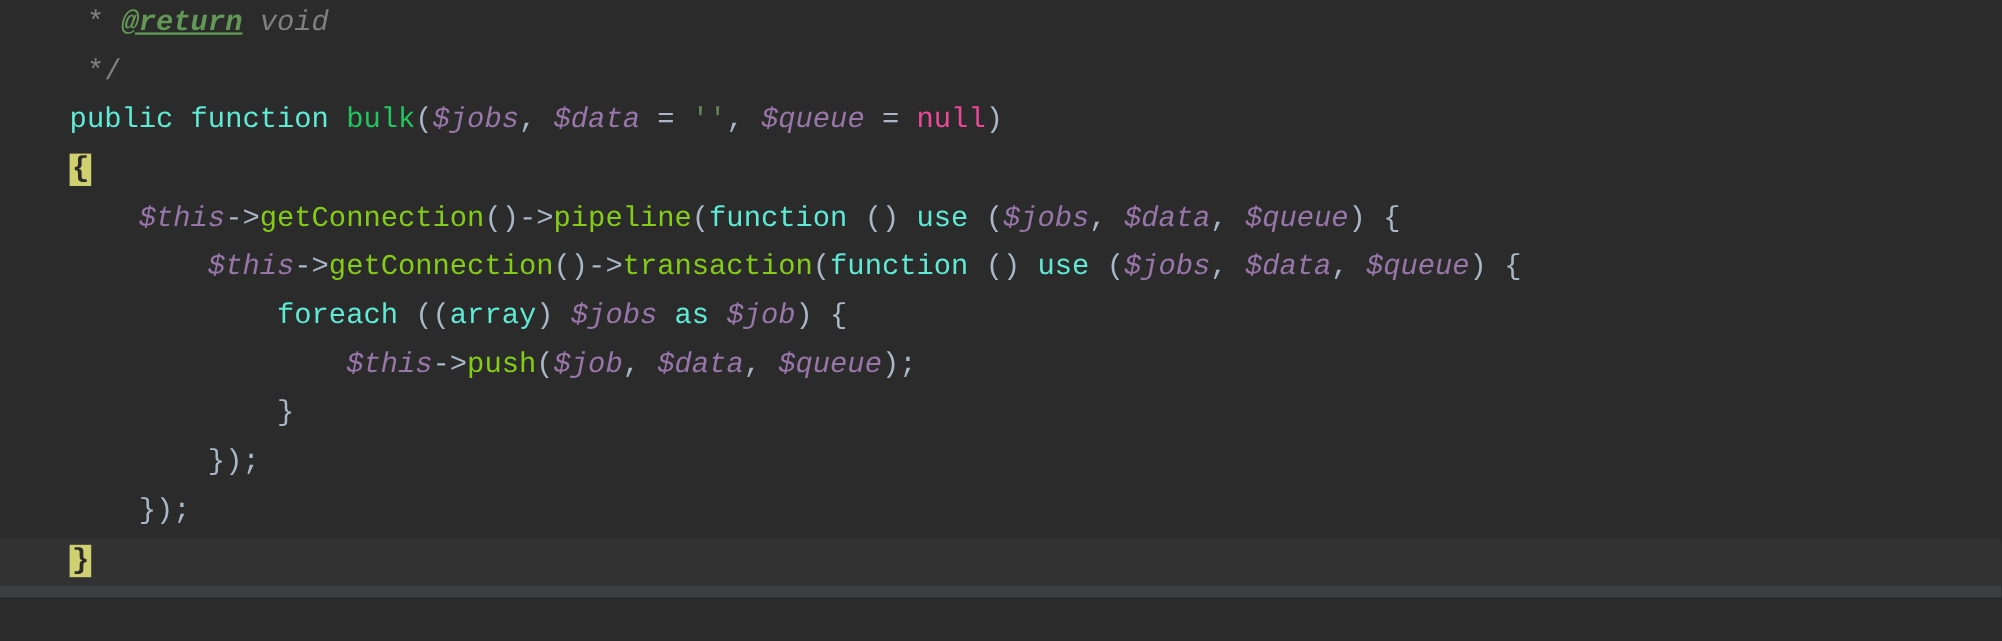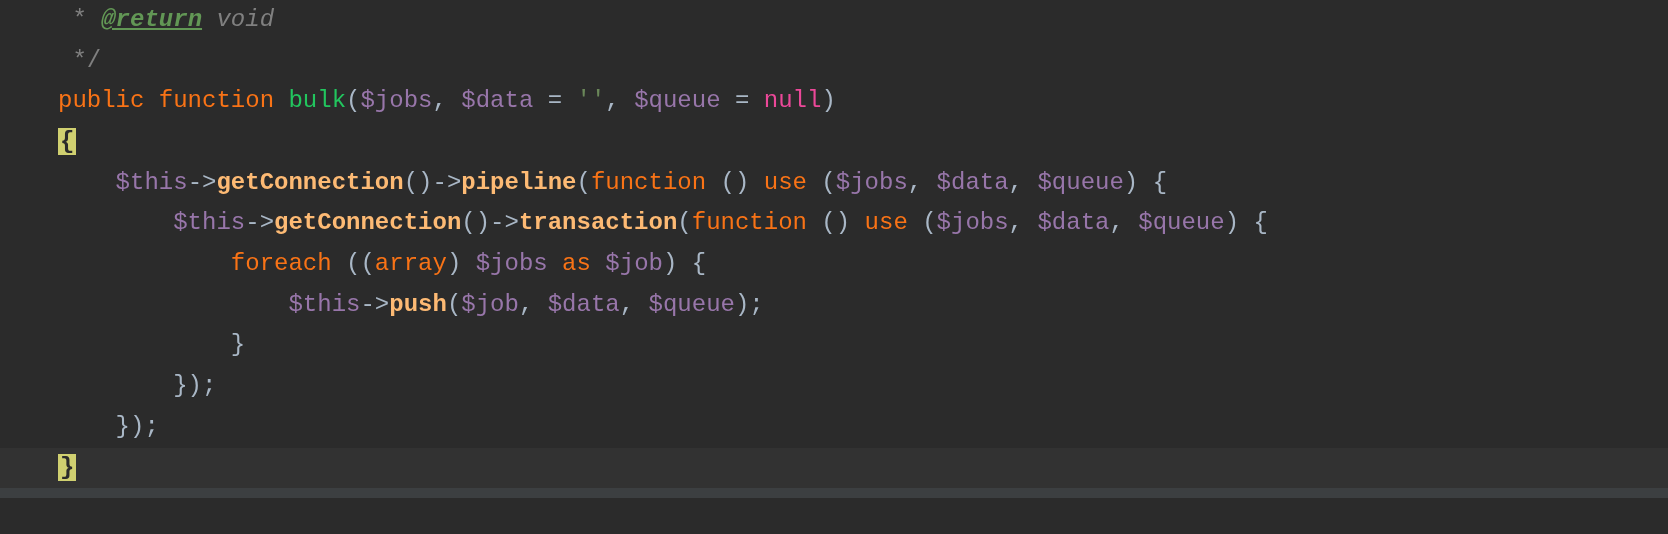--- a/index.html
+++ b/index.html
@@ -27,24 +27,24 @@
   }
   .footer-bar {
     background: #3c3f41;
     height: 10px;
     width: 100%;
   }
   
   .c-comment   { color: #808080; }
   .c-doc-tag   { color: #629755; font-style: italic; font-weight: bold; text-decoration: underline; }
   .c-doc-type  { color: #808080; font-style: italic; }
-  .c-keyword   { color: #f97316; }
+  .c-keyword   { color: #5eead4; }
   .c-funcname  { color: #22c55e; }
-  .c-method    { color: #fdba74; font-weight: bold; }
-  .c-var       { color: #9876aa; }
+  .c-method    { color: #84cc16; }
+  .c-var       { color: #9876aa; font-style: italic; }
   .c-str       { color: #6a8759; }
   .c-null      { color: #ec4899; }
   .c-punct     { color: #a9b7c6; }
   .brace-open-hl, .brace-close-hl {
     background: #d0d070;
     color: #2b2b2b;
     font-weight: bold;
     padding: 0 2px;
   }
 </style>

